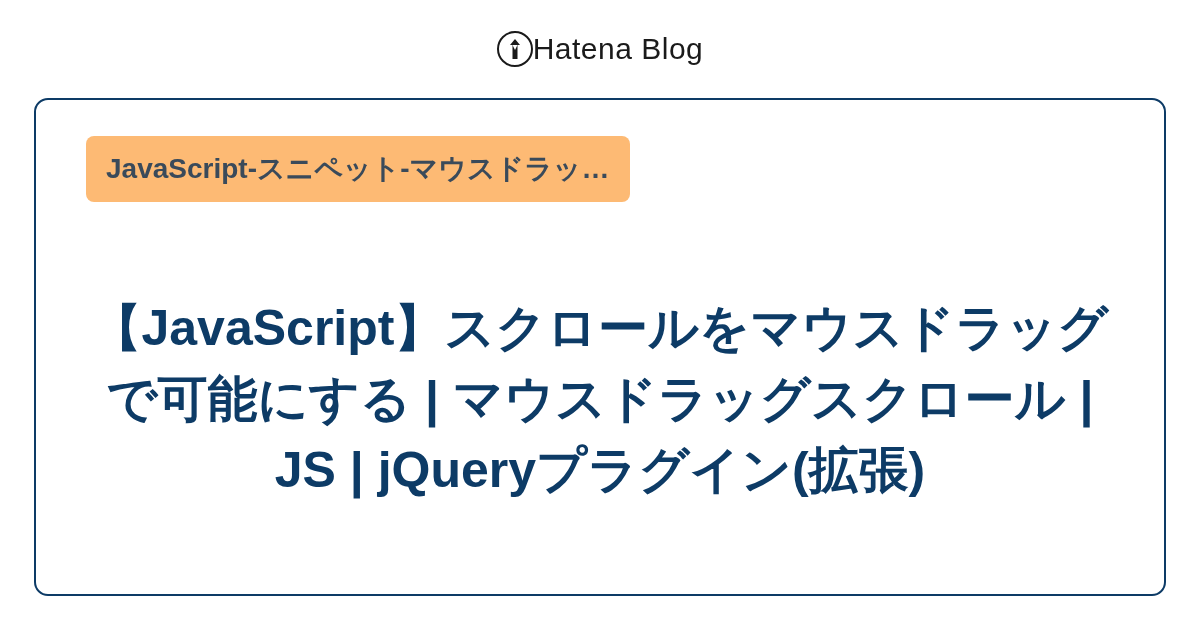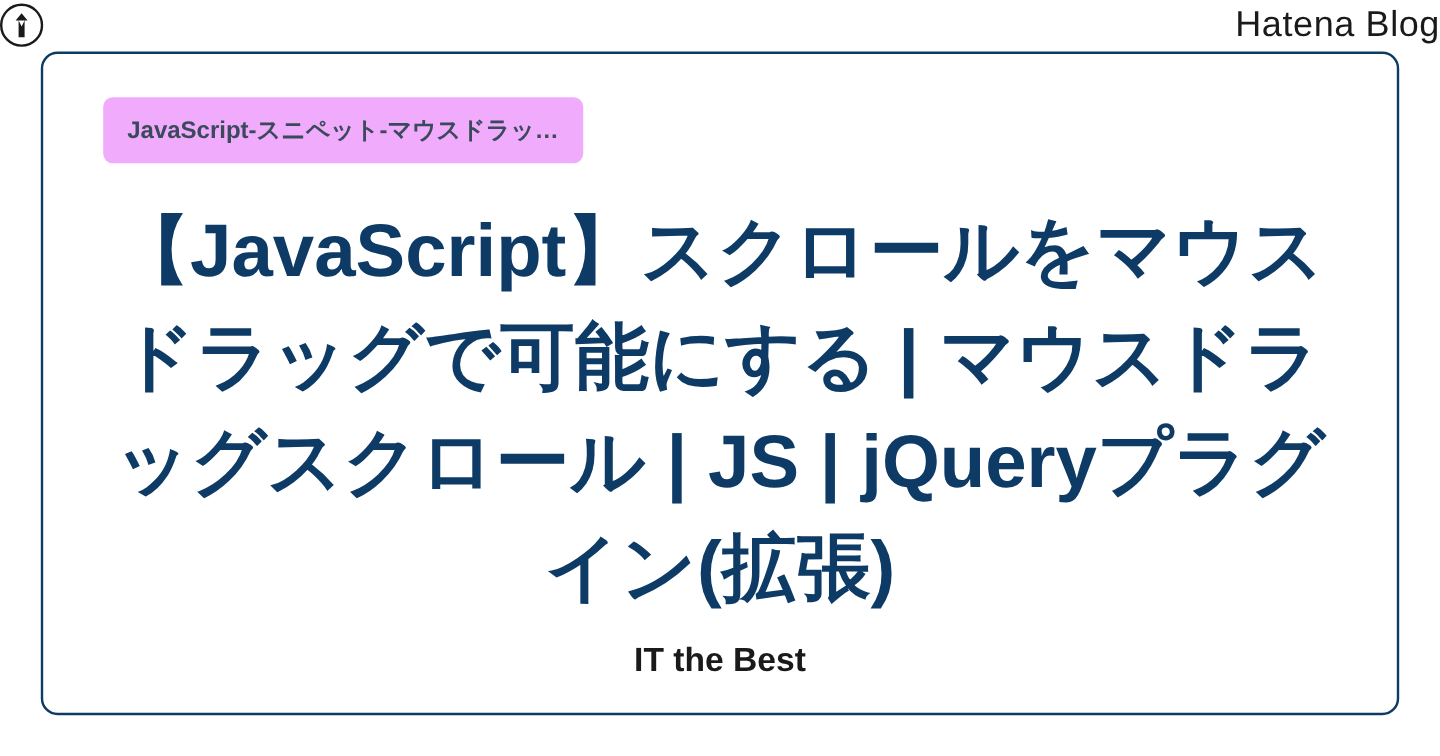--- a/index.html
+++ b/index.html
@@ -13,21 +13,21 @@
       font-family: -apple-system, BlinkMacSystemFont, "Segoe UI", "Helvetica Neue", "Hiragino Sans", "Hiragino Kaku Gothic ProN", "Yu Gothic", Meiryo, sans-serif;
       background: #ffffff;
       display: flex;
       flex-direction: column;
       overflow: hidden;
     }
     .header {
       height: 98px;
       display: flex;
       align-items: center;
-      justify-content: space-between;
+      justify-content: center;
     }
     .header-logo {
       width: 36px;
       height: 36px;
       border: 2.5px solid #1a1a1a;
       border-radius: 50%;
       display: flex;
       align-items: center;
       justify-content: center;
     }
@@ -49,39 +49,39 @@
       padding: 36px 50px 28px 50px;
       display: flex;
       flex-direction: column;
     }
     .tags {
       display: flex;
       gap: 22px;
       margin-bottom: 30px;
     }
     .tag {
-      background: #f0abfc;
+      background: #fdba74;
       border-radius: 8px;
       padding: 14px 20px;
-      font-size: 20px;
+      font-size: 28px;
       font-weight: 700;
       color: #3a4a5a;
       white-space: nowrap;
       overflow: hidden;
     }
     .tag-1 {
       flex: 0 0 auto;
       max-width: 700px;
     }
     .tag-2 {
       flex: 0 0 auto;
       max-width: 290px;
     }
     .article-title {
-      font-size: 62px;
+      font-size: 50px;
       font-weight: 700;
       color: #0d3b66;
       text-align: center;
       line-height: 1.42;
       flex: 1;
       display: flex;
       align-items: center;
       justify-content: center;
     }
     .blog-name {
@@ -103,14 +103,13 @@
     </svg>
   </div>
   <div class="header-title">Hatena Blog</div>
 </div>
 
 <div class="card">
   <div class="tags">
     <div class="tag tag-1">JavaScript-スニペット-マウスドラッ…</div>
   </div>
   <div class="article-title">【JavaScript】スクロールをマウスドラッグで可能にする | マウスドラッグスクロール | JS | jQueryプラグイン(拡張)</div>
-  <div class="blog-name">IT the Best</div>
 </div>
 
 </body></html>

